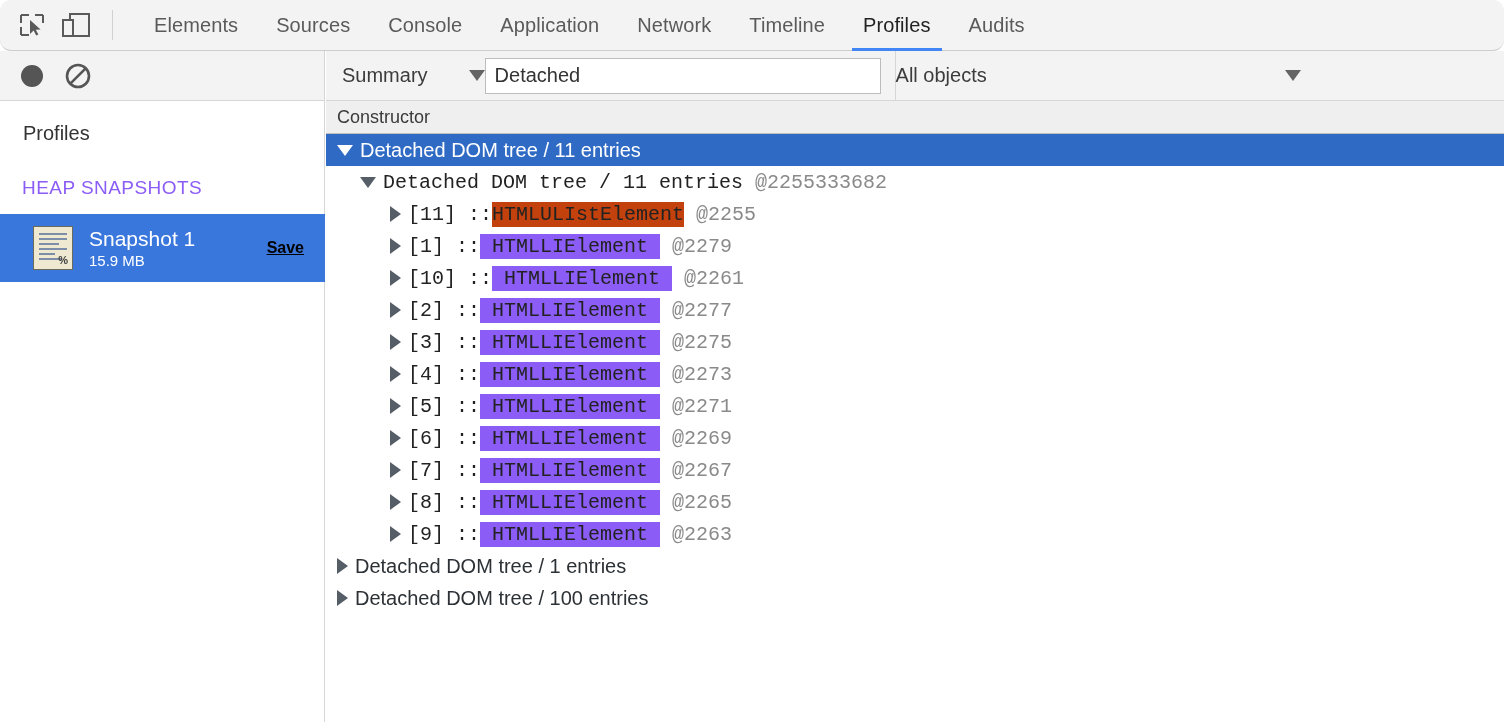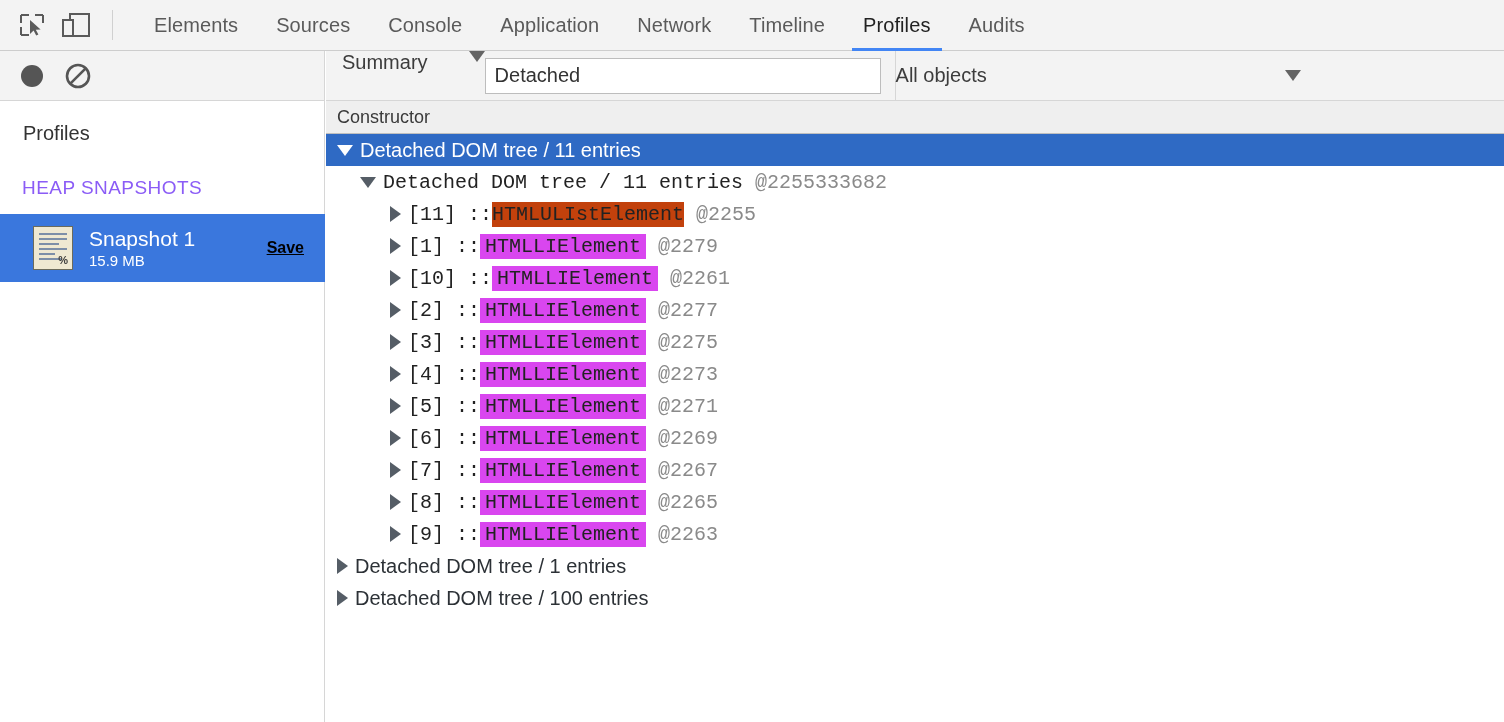--- a/index.html
+++ b/index.html
@@ -11,21 +11,21 @@
     -webkit-font-smoothing:antialiased;
   }
 
   #app { position:relative; width:1504px; height:722px; }
 
   
   .tabbar {
     position:absolute; top:0; left:0; width:1504px; height:51px;
     background:#f3f3f3;
     border-bottom:1px solid #cdcdcd;
-    display:flex; align-items:center;
+    display:flex; align-items:center;border-radius:11px;
   }
   .toolbtn {
     width:44px; height:50px;
     display:flex; align-items:center; justify-content:center;
     cursor:pointer;
   }
   .toolbtn:first-child { margin-left:10px; }
   .tb-sep {
     width:1px; height:30px; background:#d0d0d0;
     margin-left:14px; margin-right:0px;
@@ -112,21 +112,21 @@
     width:1178px; height:671px;
     background:#ffffff;
   }
   .main-toolbar {
     height:50px; width:100%;
     background:#f3f3f3;
     border-bottom:1px solid #d6d6d6;
     display:flex; align-items:center;
   }
   .mt-select {
-    display:flex; align-items:flex-start;
+    display:flex; align-items:center;
     height:49px; cursor:pointer;
     padding-left:16px;
   }
   .mt-select .lbl { font-size:20px; color:#3c3c3c; }
   .caret {
     width:0; height:0;
     border-left:8px solid transparent;
     border-right:8px solid transparent;
     border-top:11px solid #646464;
     margin-left:41px;
@@ -190,21 +190,21 @@
 
   .lbl-mono {
     font-size:20px; color:#222222;
     font-family:"Liberation Mono", monospace;
   }
   .mono-dim {
     font-size:20px; color:#8a8a8a;
     font-family:"Liberation Mono", monospace;
   }
   .hl-yellow { background:#c2410c; padding:1px 0; }
-  .hl-pink   { background:#d946ef; padding:1px 5px; }
+  .hl-pink   { background:#8b5cf6; padding:1px 12px; }
 
   .ind0 { padding-left:11px; }
   .ind1 { padding-left:34px; }
   .ind2 { padding-left:64px; }
 </style>
 </head>
 <body>
 
 <div id="app">
 

